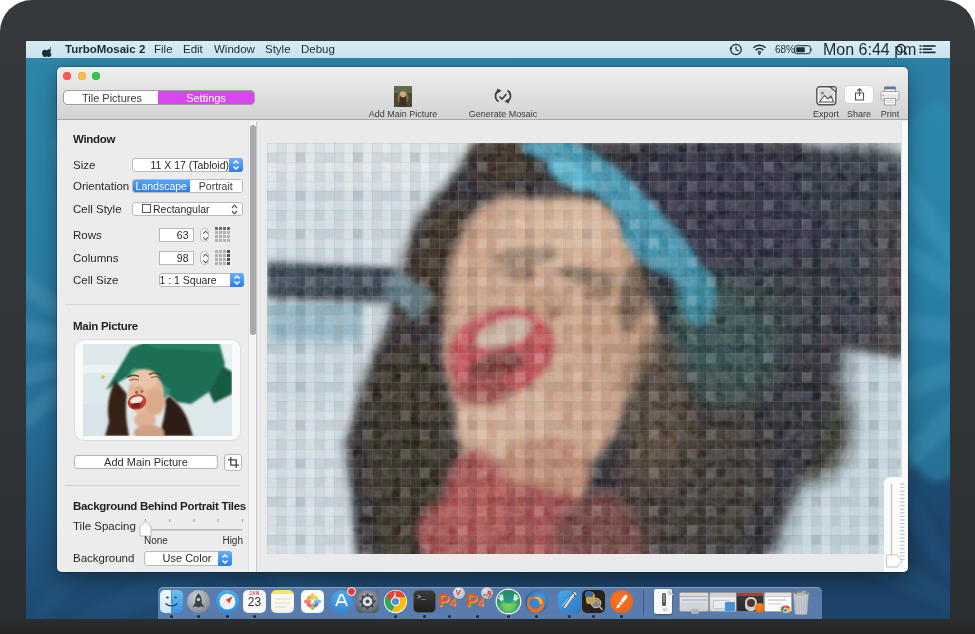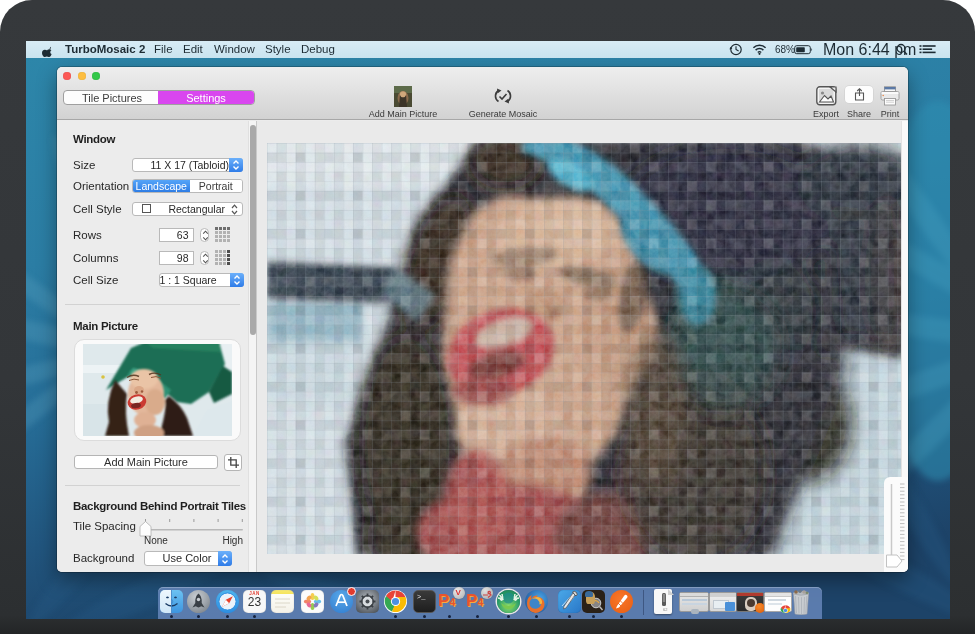--- a/index.html
+++ b/index.html
@@ -222,21 +222,21 @@
             </div>
         </div>
         <div class="lbl" style="top:58.5px;">Orientation</div>
         <div class="ctrl" style="left:74.5px;top:57.5px;width:111px;height:14px;overflow:hidden;">
           <div style="position:absolute;left:0;top:0;width:57.5px;height:100%;background:linear-gradient(180deg,#55a4f8,#2e7de5);color:#fff;text-align:center;line-height:12.5px;font-size:10.5px;">Landscape</div>
           <div style="position:absolute;left:57.5px;top:0;right:0;height:100%;background:#fff;color:#3c3c3c;text-align:center;line-height:12.5px;font-size:10.5px;">Portrait</div>
         </div>
         <div class="lbl" style="top:81.5px;">Cell Style</div>
         <div class="ctrl" style="left:75px;top:80.5px;width:111px;height:14px;">
           <div style="position:absolute;left:9px;top:1.5px;width:9px;height:9px;background:#fff;border:1.3px solid #555;"></div>
-          <div style="position:absolute;left:20px;width:72px;text-align:right;line-height:12.5px;font-size:10.5px;">Rectangular</div>
+          <div style="position:absolute;left:20px;width:72px;text-align:left;line-height:12.5px;font-size:10.5px;">Rectangular</div>
           <svg width="9" height="13" viewBox="0 0 9 13" style="position:absolute;right:3px;top:0;">
               <path d="M2 5 L4.5 2.2 L7 5" stroke="#555" stroke-width="1.2" fill="none"></path>
               <path d="M2 8 L4.5 10.8 L7 8" stroke="#555" stroke-width="1.2" fill="none"></path>
             </svg>
         </div>
         <div class="lbl" style="top:107.5px;">Rows</div>
         <div class="ctrl" style="left:101.5px;top:106.5px;width:35px;height:14px;border-radius:0;">
             <div style="position:absolute;right:4px;top:0;line-height:12.5px;font-size:10.5px;">63</div>
           </div>
         <div class="ctrl" style="left:142.5px;top:106.5px;width:9px;height:14px;border-radius:4.5px;">

